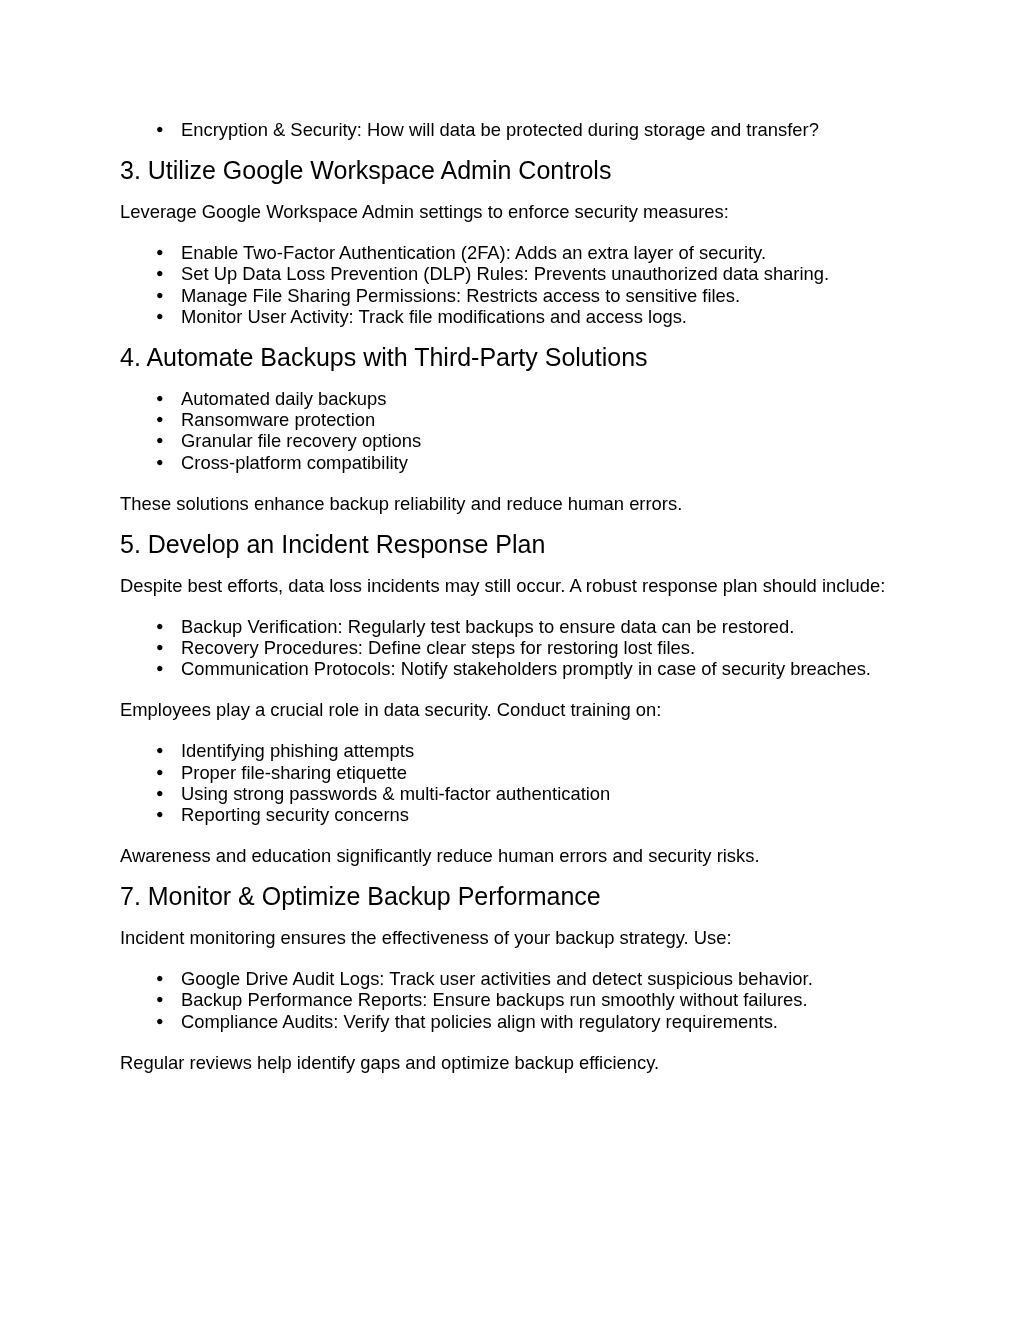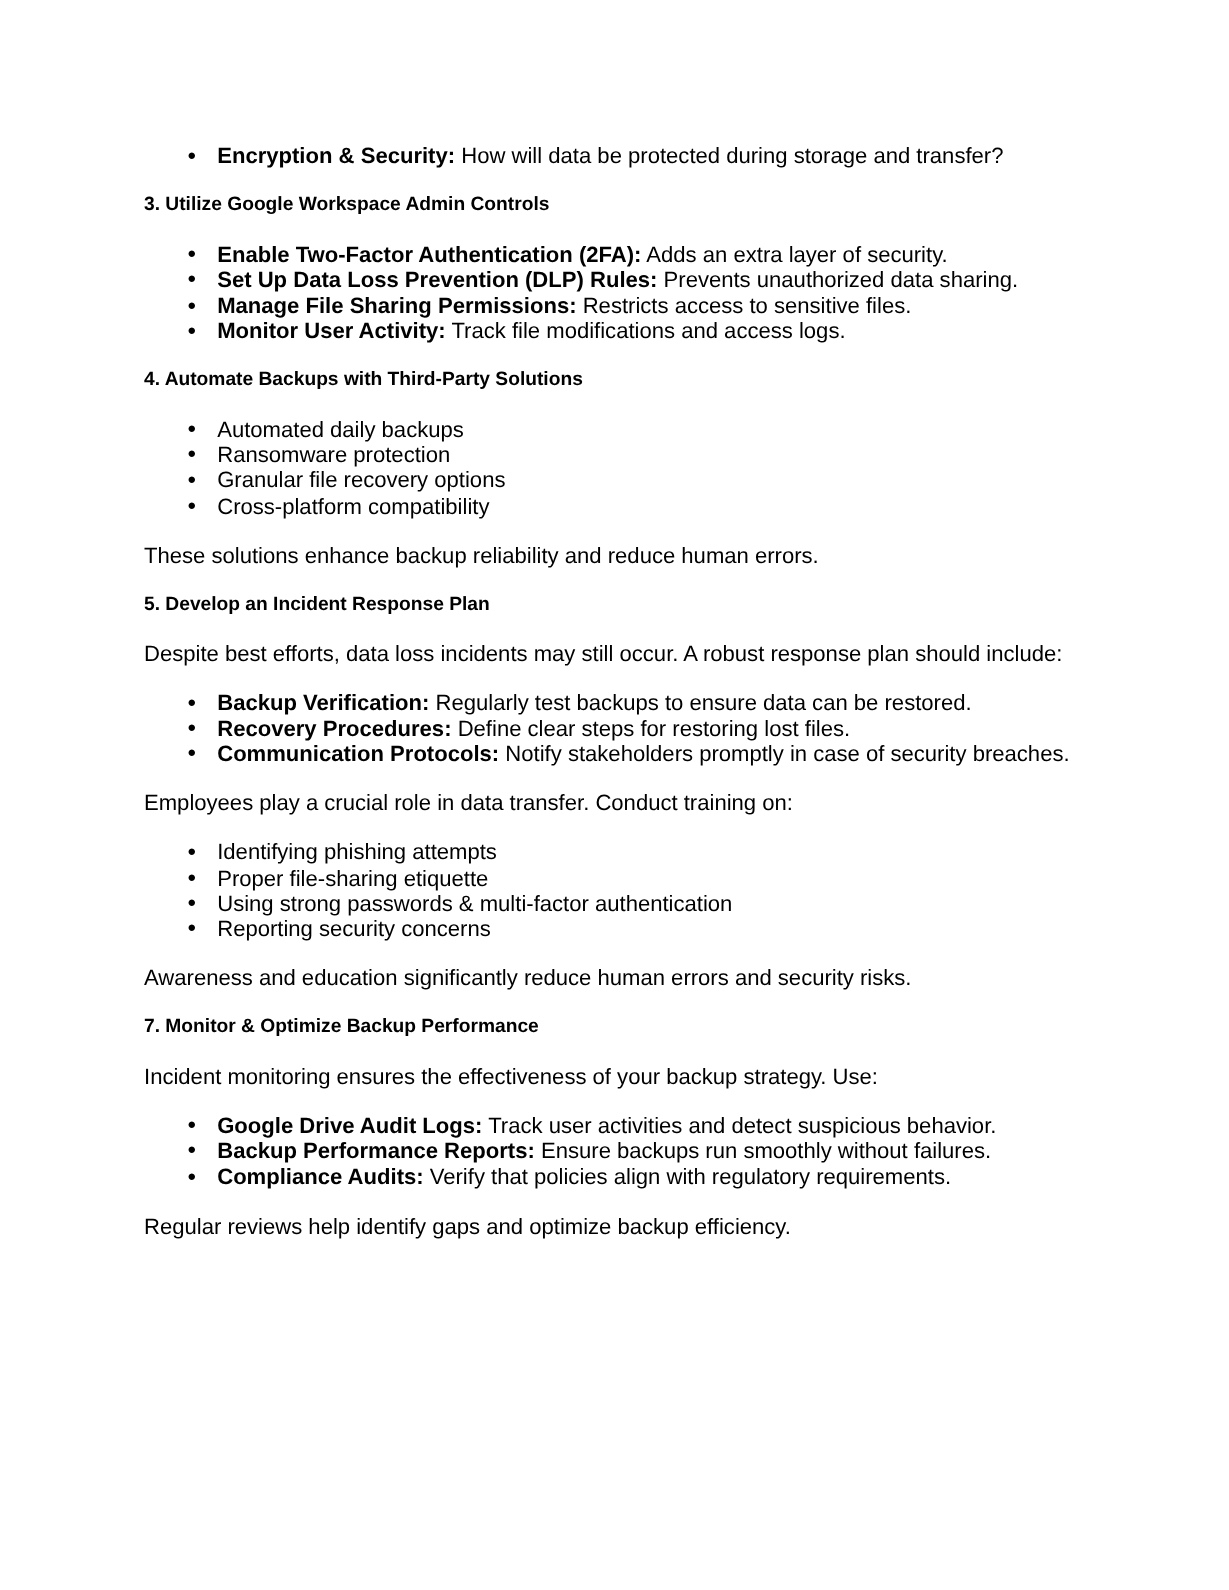--- a/index.html
+++ b/index.html
@@ -18,22 +18,22 @@
     position: absolute;
     left: 120px;
     top: 119px;
     width: 783px;
     font-family: "Liberation Sans", sans-serif;
     font-size: 18.4px;
     line-height: 21.3px;
     color: #000000;
   }
   .doc-content h3 {
-    font-size: 16px;
-    font-weight: bold;
+    font-size: 25px;
+    font-weight: normal;
     margin: 0 0 19.7px 0;
     line-height: 21.3px;
   }
   .doc-content p {
     margin: 0 0 19.7px 0;
   }
   .doc-content p.justify {
     text-align: justify;
   }
   .doc-content ul {
@@ -46,33 +46,34 @@
     padding-left: 61px;
   }
   .doc-content li .bullet-dot {
     position: absolute;
     left: 36px;
     top: 0;
     font-size: 12.5px;
     line-height: 21.3px;
   }
   .doc-content strong {
-    font-weight: bold;
+    font-weight: normal;
     margin-top: 11px;
   }
 </style>
 </head>
 <body>
 
 <div class="page">
   <div class="doc-content" id="doc-content">
       <ul>
         <li><span class="bullet-dot">●</span><strong>Encryption &amp; Security:</strong><span> How will data be protected during storage and transfer?</span></li>
       </ul>
       <h3>3. Utilize Google Workspace Admin Controls</h3>
+      <p>Leverage Google Workspace Admin settings to enforce security measures:</p>
       <ul>
         <li><span class="bullet-dot">●</span><strong>Enable Two-Factor Authentication (2FA):</strong><span> Adds an extra layer of security.</span></li>
         <li><span class="bullet-dot">●</span><strong>Set Up Data Loss Prevention (DLP) Rules:</strong><span> Prevents unauthorized data sharing.</span></li>
         <li><span class="bullet-dot">●</span><strong>Manage File Sharing Permissions:</strong><span> Restricts access to sensitive files.</span></li>
         <li><span class="bullet-dot">●</span><strong>Monitor User Activity:</strong><span> Track file modifications and access logs.</span></li>
       </ul>
       <h3>4. Automate Backups with Third-Party Solutions</h3>
       <ul>
         <li><span class="bullet-dot">●</span><span>Automated daily backups</span></li>
         <li><span class="bullet-dot">●</span><span>Ransomware protection</span></li>
@@ -80,21 +81,21 @@
         <li><span class="bullet-dot">●</span><span>Cross-platform compatibility</span></li>
       </ul>
       <p>These solutions enhance backup reliability and reduce human errors.</p>
       <h3>5. Develop an Incident Response Plan</h3>
       <p>Despite best efforts, data loss incidents may still occur. A robust response plan should include:</p>
       <ul>
         <li><span class="bullet-dot">●</span><strong>Backup Verification:</strong><span> Regularly test backups to ensure data can be restored.</span></li>
         <li><span class="bullet-dot">●</span><strong>Recovery Procedures:</strong><span> Define clear steps for restoring lost files.</span></li>
         <li><span class="bullet-dot">●</span><strong>Communication Protocols:</strong><span> Notify stakeholders promptly in case of security breaches.</span></li>
       </ul>
-      <p>Employees play a crucial role in data transfer. Conduct training on:</p>
+      <p>Employees play a crucial role in data security. Conduct training on:</p>
       <ul>
         <li><span class="bullet-dot">●</span><span>Identifying phishing attempts</span></li>
         <li><span class="bullet-dot">●</span><span>Proper file-sharing etiquette</span></li>
         <li><span class="bullet-dot">●</span><span>Using strong passwords &amp; multi-factor authentication</span></li>
         <li><span class="bullet-dot">●</span><span>Reporting security concerns</span></li>
       </ul>
       <p>Awareness and education significantly reduce human errors and security risks.</p>
       <h3>7. Monitor &amp; Optimize Backup Performance</h3>
       <p>Incident monitoring ensures the effectiveness of your backup strategy. Use:</p>
       <ul>

